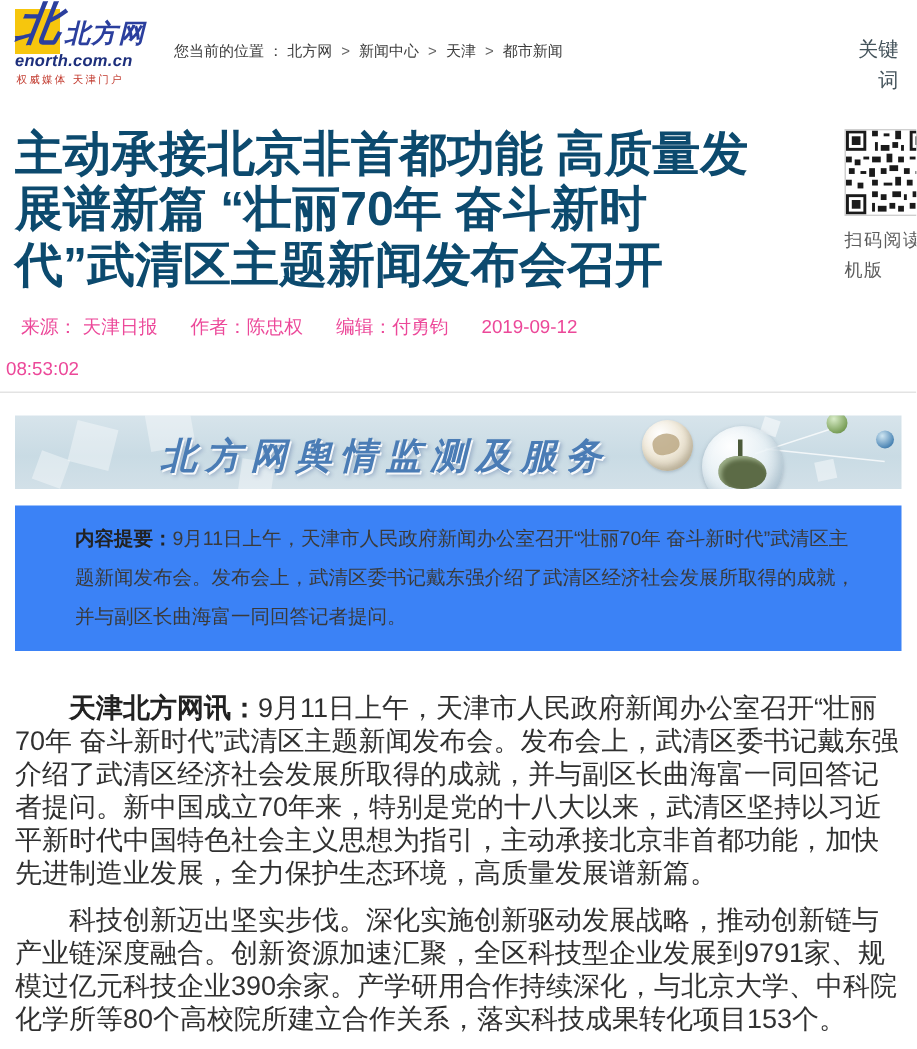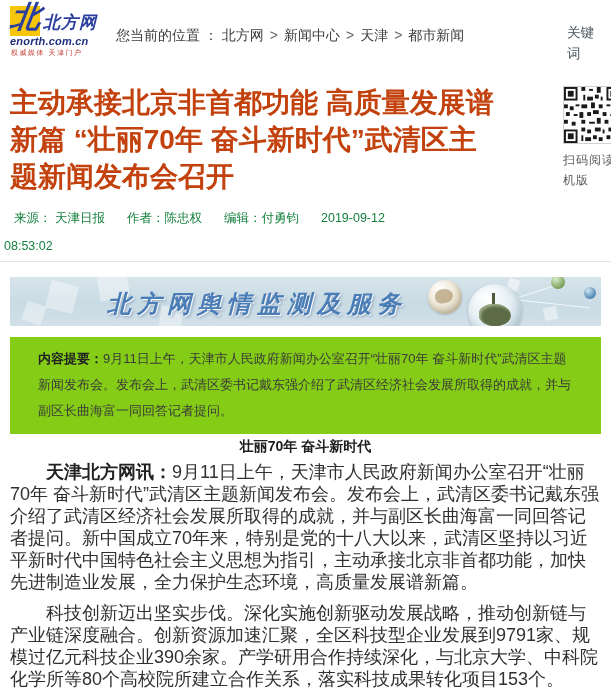--- a/index.html
+++ b/index.html
@@ -23,46 +23,46 @@
   }
   .logo-domain {
     position: absolute; left: 0; top: 29px; font-size: 11px; font-weight: bold;
     color: #1d2f7c; letter-spacing: 0.2px; white-space: nowrap; font-style: italic;
   }
   .logo-tagline {
     position: absolute; left: 1px; top: 42px; font-size: 7px; color: #c23a2e;
     letter-spacing: 1.5px; white-space: nowrap;
   }
   .breadcrumb {
-    position: absolute; left: 116px; top: 27px; font-size: 14px; color: #3c3c3c;
+    position: absolute; left: 116px; top: 27px; font-size: 10px; color: #3c3c3c;
     white-space: nowrap;
   }
   .breadcrumb a { color: #3c3c3c; text-decoration: none; cursor: pointer; }
   .crumb-sep { color: #666; margin: 0 6px; }
   .keyword {
-    position: absolute; left: 567px; top: 22px; width: 32px; text-align: left;
+    position: absolute; left: 567px; top: 22px; width: 32px; text-align: right;
     font-size: 13.5px; color: #45545c; line-height: 21px;
   }
 
   
   .headline {
     position: absolute; left: 10px; top: 84px; width: 490px;
-    font-size: 28px; line-height: 37px; font-weight: bold; color: #c2410c;
+    font-size: 32px; line-height: 37px; font-weight: bold; color: #0c4a6e;
   }
   .qr-col { position: absolute; left: 563px; top: 86px; width: 70px; }
   .qr-box { width: 58px; height: 58px; background: #fff; border: 1px solid #cfcfcf; }
   .qr-caption {
     margin-top: 6px; width: 66px; font-size: 12px; color: #5c5c5c;
     line-height: 20px; letter-spacing: 1px;
   }
 
   
   .meta {
     position: absolute; left: 4px; top: 204px; width: 420px;
-    font-size: 12.5px; color: #15803d; line-height: 28px;
+    font-size: 12.5px; color: #ec4899; line-height: 28px;
   }
   .meta .m-item { margin-right: 22px; }
   .meta .m-first { margin-left: 10px; }
   .rule { position: absolute; left: 0; top: 261px; width: 611px; height: 1px; background: #e3e3e3; }
 
   
   .banner {
     position: absolute; left: 10px; top: 277px; width: 591px; height: 49px;
     background: linear-gradient(180deg, #d7e4eb 0%, #c9dbe4 55%, #d2e0e8 100%);
     overflow: hidden; cursor: pointer; font-style: italic;
@@ -108,21 +108,21 @@
     background: radial-gradient(circle at 35% 30%, #d8ecc8, #7ba05a 70%, #5c7f42);
   }
   .dot-blue {
     left: 574px; top: 10px; width: 12px; height: 12px;
     background: radial-gradient(circle at 35% 30%, #cfe6f2, #4d86b5 70%, #33618c);
   }
 
   
   .summary {
     position: absolute; left: 10px; top: 337px; width: 591px;
-    background: #84cc16; padding: 9px 26px 10px 28px;
+    background: #3b82f6; padding: 9px 26px 10px 40px;
     font-size: 13px; line-height: 26px; color: #3a3a3a;
   }
   .summary b { color: #222; }
 
   
   .section-title {
     position: absolute; left: 0; top: 438px; width: 611px; text-align: center;
     font-size: 14px; font-weight: bold; color: #1d1d1d;
   }
   .content { position: absolute; left: 10px; top: 461px; width: 591px; }
@@ -242,20 +242,19 @@
     </div>
     <div class="sphere dot-green"></div>
     <div class="sphere dot-blue"></div>
     <div class="banner-title">北方网舆情监测及服务</div>
   </div>
 
   <div class="summary">
     <b>内容提要：</b><span>9月11日上午，天津市人民政府新闻办公室召开“壮丽70年 奋斗新时代”武清区主题新闻发布会。发布会上，武清区委书记戴东强介绍了武清区经济社会发展所取得的成就，并与副区长曲海富一同回答记者提问。</span>
   </div>
 
-  <div class="section-title">壮丽70年 奋斗新时代</div>
 
   <div class="content">
     <p><b>天津北方网讯：</b><span>9月11日上午，天津市人民政府新闻办公室召开“壮丽70年 奋斗新时代”武清区主题新闻发布会。发布会上，武清区委书记戴东强介绍了武清区经济社会发展所取得的成就，并与副区长曲海富一同回答记者提问。新中国成立70年来，特别是党的十八大以来，武清区坚持以习近平新时代中国特色社会主义思想为指引，主动承接北京非首都功能，加快先进制造业发展，全力保护生态环境，高质量发展谱新篇。</span></p>
     <p><b></b><span>科技创新迈出坚实步伐。深化实施创新驱动发展战略，推动创新链与产业链深度融合。创新资源加速汇聚，全区科技型企业发展到9791家、规模过亿元科技企业390余家。产学研用合作持续深化，与北京大学、中科院化学所等80个高校院所建立合作关系，落实科技成果转化项目153个。</span></p>
   </div>
 
 </div>
 
 </body></html>

